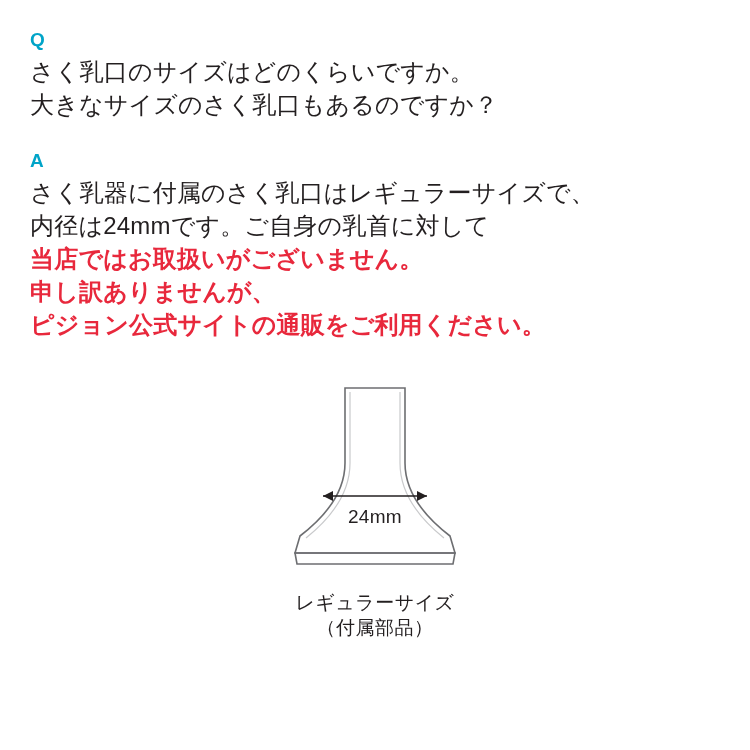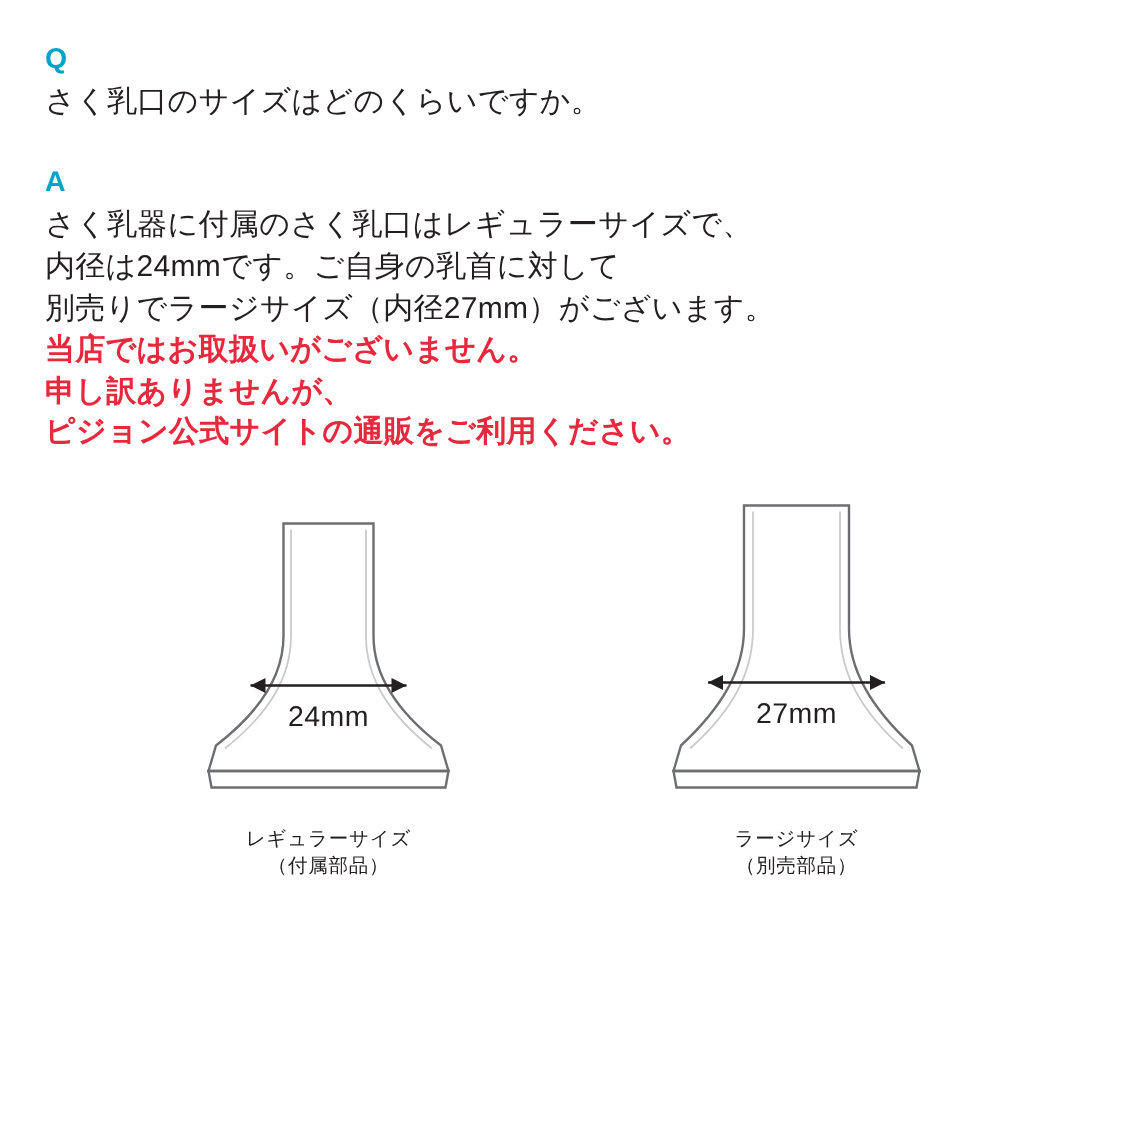--- a/index.html
+++ b/index.html
@@ -31,21 +31,21 @@
   .qa-marker.a-marker {
     color: #00a4c8;
   }
   .qa-block {
     margin-bottom: 2px;
   }
   .qa-lines {
     margin-top: 4px;
   }
   .line {
-    font-size: 20px;
+    font-size: 24px;
     line-height: 1.38;
     letter-spacing: 0.2px;
     color: #231f20;
     white-space: pre;
   }
   .line.red {
     color: #e8283c;
     font-weight: bold;
   }
   .question-block {
@@ -67,21 +67,21 @@
   .figure {
     width: 250px;
     text-align: center;
   }
   .figure svg {
     display: block;
     margin: 0 auto;
   }
   .caption {
     margin-top: 6px;
-    font-size: 13px;
+    font-size: 19px;
     line-height: 1.45;
     color: #231f20;
     letter-spacing: 0.5px;
   }
   .caption .cap2 {
     display: block;
     font-family: Liberation Mono, monospace;
   }
   .dim-label {
     font-size: 19px;
@@ -92,29 +92,29 @@
 </style>
 </head>
 <body>
 
 <div class="page">
 
   <div class="qa-block question-block">
     <div class="qa-marker">Q</div>
     <div class="qa-lines">
       <div class="line">さく乳口のサイズはどのくらいですか。</div>
+      <div class="line">大きなサイズのさく乳口もあるのですか？</div>
     </div>
   </div>
 
   <div class="qa-block answer-block">
     <div class="qa-marker a-marker">A</div>
     <div class="qa-lines">
       <div class="line">さく乳器に付属のさく乳口はレギュラーサイズで、</div>
       <div class="line">内径は24mmです。ご自身の乳首に対して</div>
-      <div class="line">別売りでラージサイズ（内径27mm）がございます。</div>
       <div class="line red">当店ではお取扱いがございません。</div>
       <div class="line red">申し訳ありませんが、</div>
       <div class="line red">ピジョン公式サイトの通販をご利用ください。</div>
     </div>
   </div>
 
   <div class="figure-area">
     <div class="figure-row">
 
       <div class="figure">
@@ -131,33 +131,17 @@
           <path d="M73,128 L83,123 L83,133 Z" fill="#231f20"></path>
           <path d="M177,128 L167,123 L167,133 Z" fill="#231f20"></path>
           <text class="dim-label" x="125" y="155" text-anchor="middle">24mm</text>
         </svg>
         <div class="caption">
           <span class="cap1">レギュラーサイズ</span>
           <span class="cap2">（付属部品）</span>
         </div>
       </div>
 
-      <div class="figure">
-        <svg width="250" height="215" viewBox="0 0 250 215">
-          <path d="M90,8 L160,8 L160,90 C160,118 175,143 202,168 L207,185 L43,185 L48,168 C75,143 90,118 90,90 Z" fill="none" stroke="#6d6e71" stroke-width="1.6"></path>
-          <path d="M96,12 L96,90 C96,120 82,145 54,170" fill="none" stroke="#c9cacc" stroke-width="1.2"></path>
-          <path d="M154,12 L154,90 C154,120 168,145 196,170" fill="none" stroke="#c9cacc" stroke-width="1.2"></path>
-          <path d="M43,185 L207,185 L205,196 L45,196 Z" fill="none" stroke="#6d6e71" stroke-width="1.6"></path>
-          <line x1="66" y1="126" x2="184" y2="126" stroke="#231f20" stroke-width="1.6"></line>
-          <path d="M66,126 L76,121 L76,131 Z" fill="#231f20"></path>
-          <path d="M184,126 L174,121 L174,131 Z" fill="#231f20"></path>
-          <text class="dim-label" x="125" y="153" text-anchor="middle">27mm</text>
-        </svg>
-        <div class="caption">
-          <span class="cap1">ラージサイズ</span>
-          <span class="cap2">（別売部品）</span>
-        </div>
-      </div>
 
     </div>
   </div>
 
 </div>
 
 </body></html>

